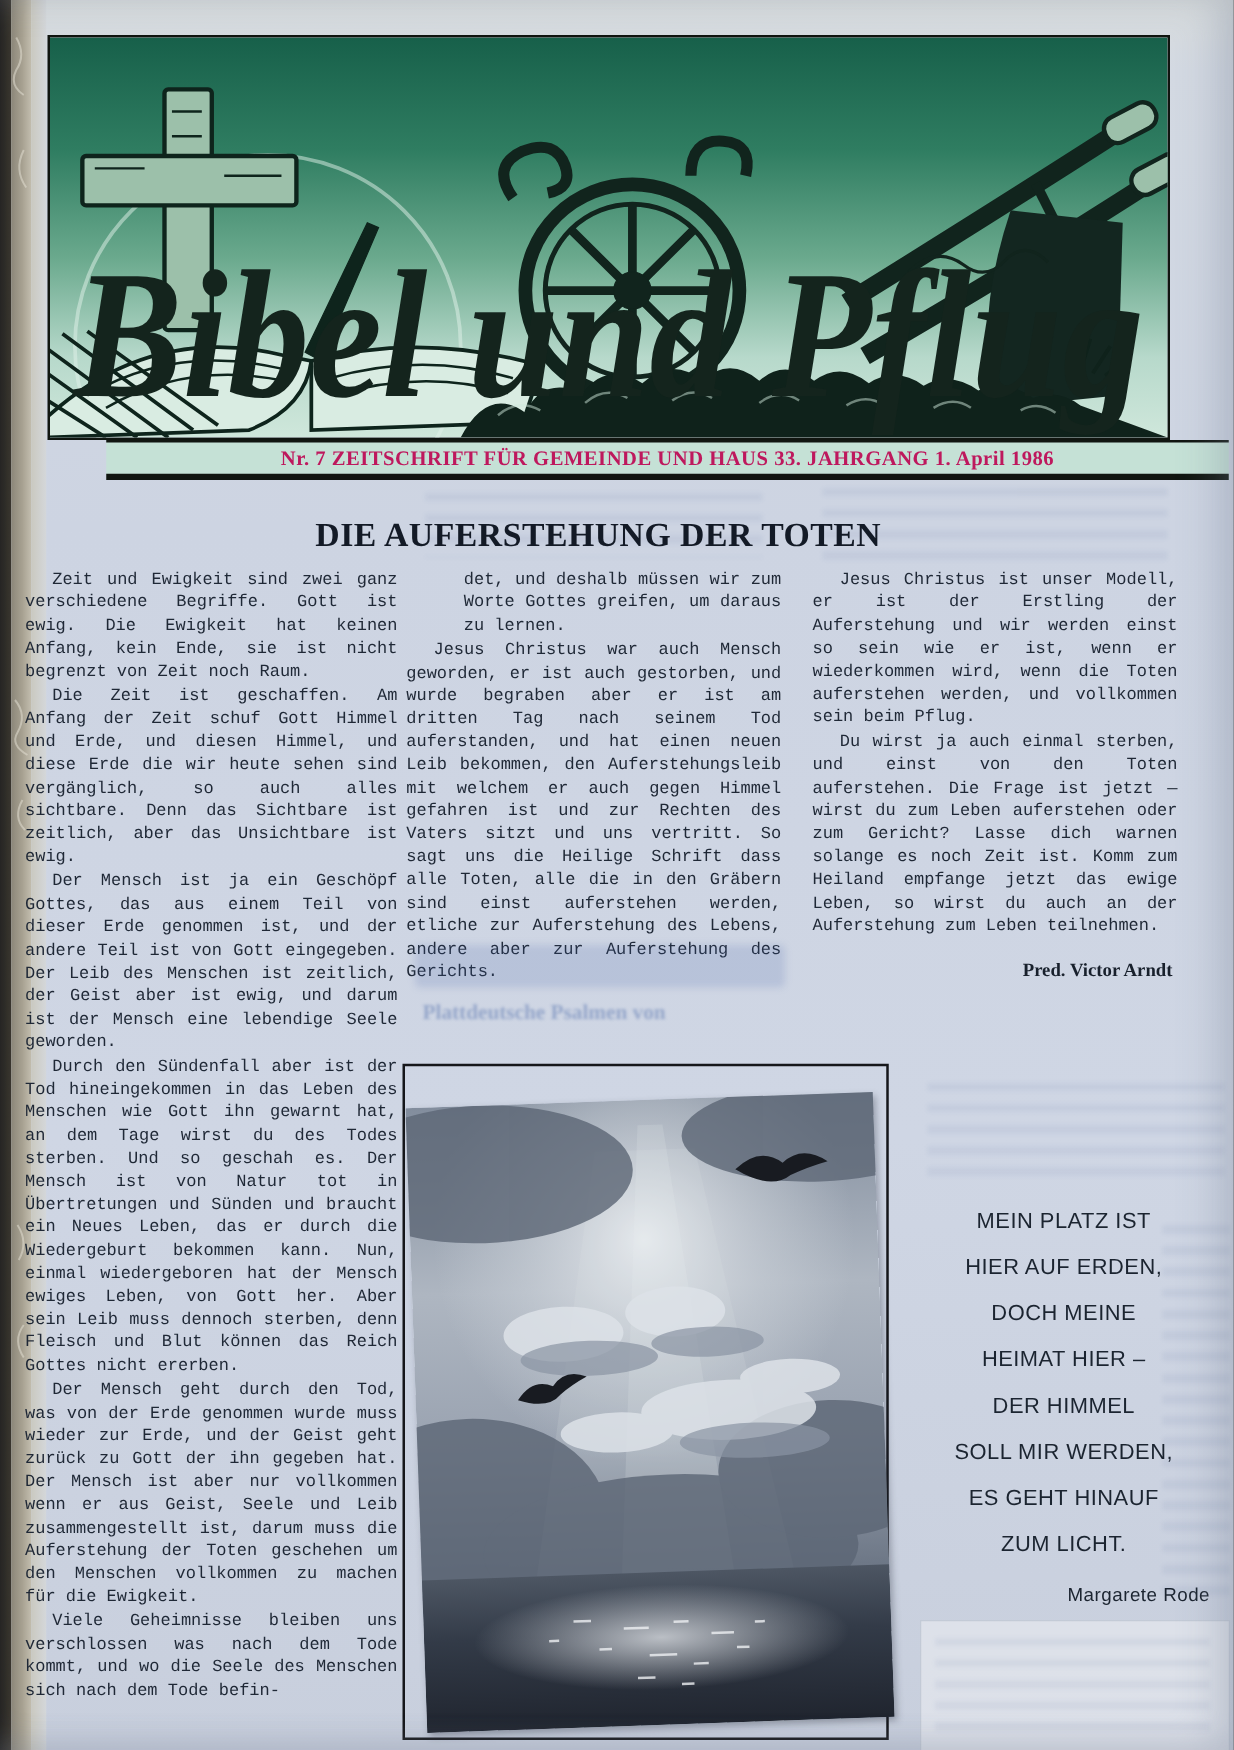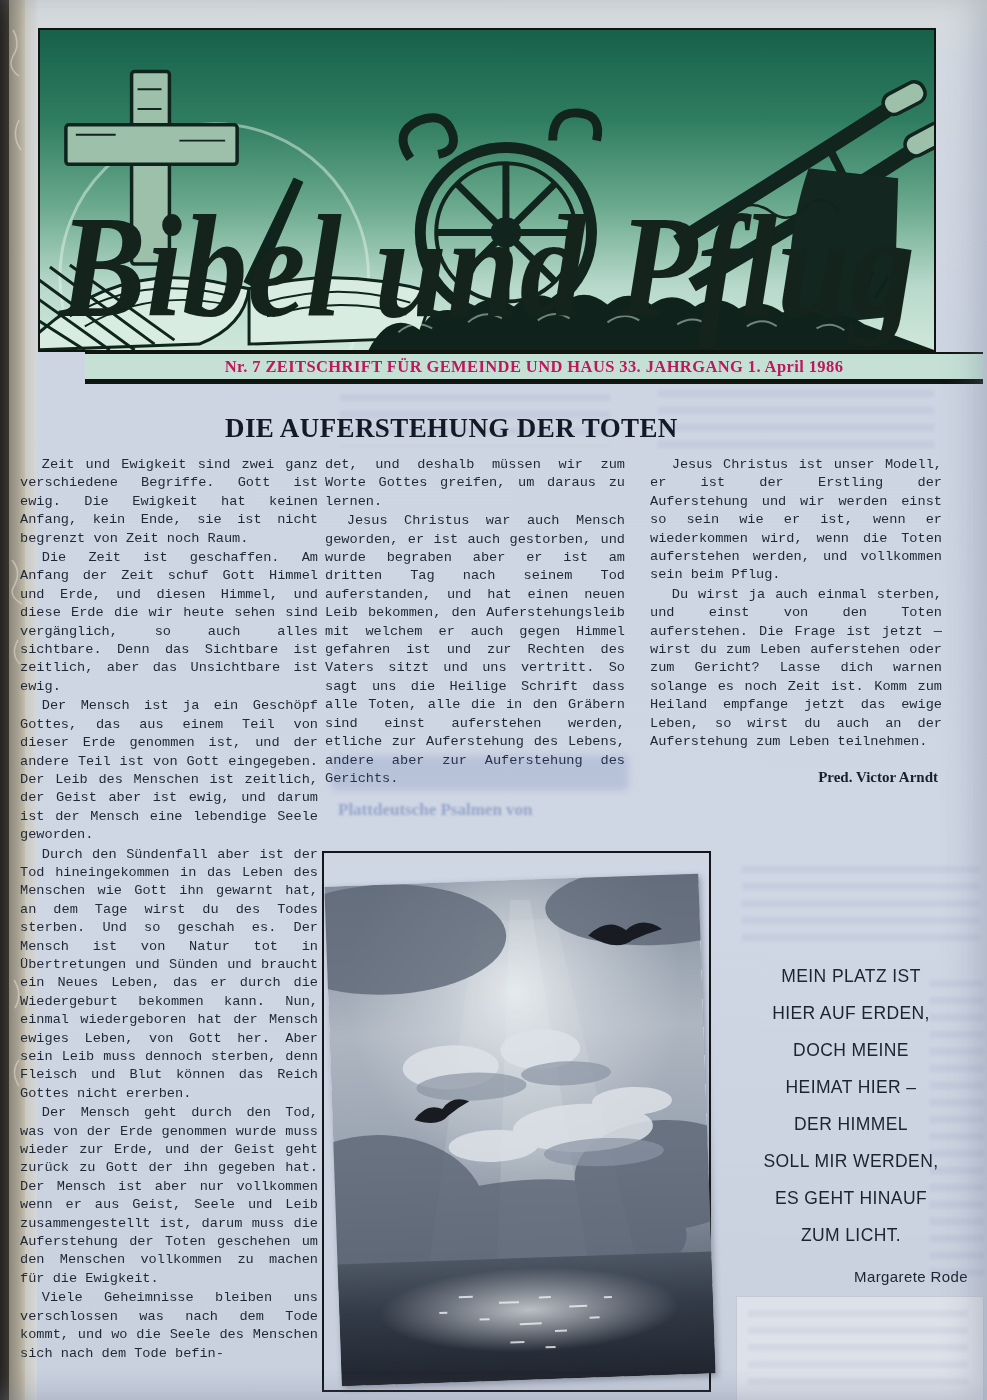--- a/index.html
+++ b/index.html
@@ -13,27 +13,27 @@
   .spine-strip{position:absolute;left:9px;top:0;width:16px;height:1400px;background:linear-gradient(90deg,#8d887a,#aaa494 60%,#c2bdae);}
   .spine-edge{position:absolute;left:25px;top:0;width:12px;height:1400px;background:linear-gradient(90deg,#cac9c0,#d4d7da);}
   
   .masthead{position:absolute;left:38px;top:28px;width:898px;height:358px;}
   .masthead-art{position:absolute;left:0;top:0;width:898px;height:324px;border:2px solid #101510;box-sizing:border-box;}
   .issue-band{position:absolute;left:0;top:324px;width:898px;height:32px;background:#c5e1d6;
         border-top:2px solid #101510;border-bottom:5px solid #101510;box-sizing:border-box;
         display:flex;align-items:center;justify-content:center;
         font-family:"Liberation Serif","DejaVu Serif",serif;font-weight:700;font-size:16.5px;color:#be185d;letter-spacing:.4px;margin-left:47px;}
   
-  .headline{position:absolute;left:225px;top:413px;width:480px;text-align:left;
+  .headline{position:absolute;left:225px;top:413px;width:480px;text-align:right;
         font-family:"Liberation Serif","DejaVu Serif",serif;font-weight:700;font-size:27px;
         letter-spacing:.4px;color:#131a26;}
   
   .col{position:absolute;top:456px;font-size:13.6px;line-height:18.4px;text-align:justify;}
   .col p{margin:0 0 1px 0;text-indent:1.6em;}
-  .col p.cont{text-indent:0;}
+  .col p.cont{text-indent:0;margin-left:46px;}
   .col1{left:20px;width:298px;}
   .col2{left:325px;width:300px;}
   .col3{left:650px;width:292px;}
   .byline{margin-top:16px;text-align:right;font-family:"Liberation Serif","DejaVu Serif",serif;
         font-weight:700;font-size:15px;color:#18202c;padding-right:4px;}
   
   .poem{position:absolute;left:722px;top:958px;width:258px;text-align:center;
         font-family:"Liberation Sans","DejaVu Sans",sans-serif;font-weight:400;
         font-size:17.5px;line-height:37px;color:#1b2430;letter-spacing:.4px;}
   .poem-attr{margin-top:13px;text-align:right;font-size:15px;line-height:20px;padding-right:12px;}

